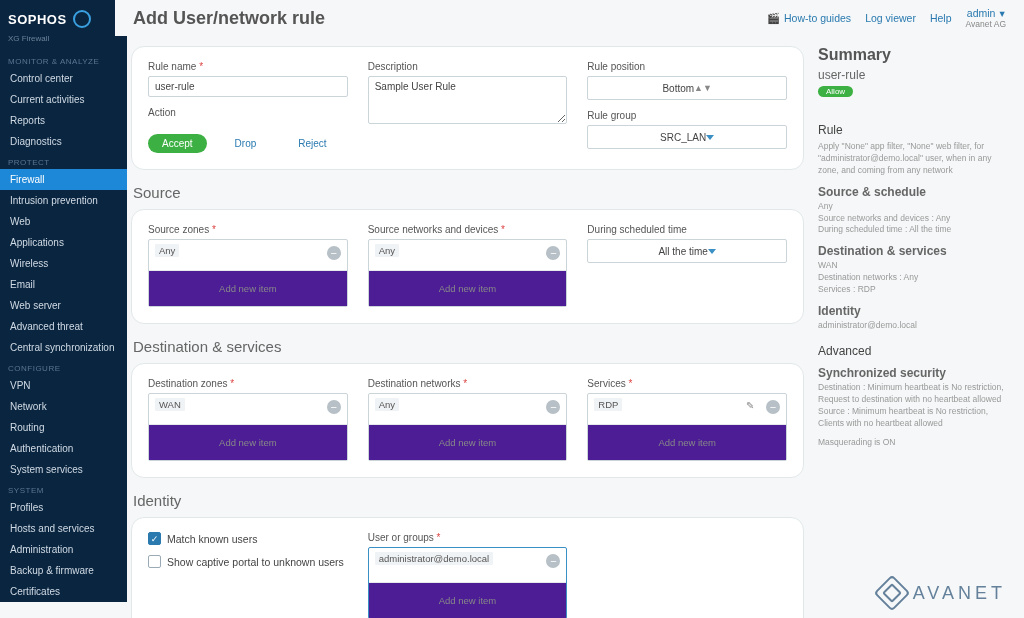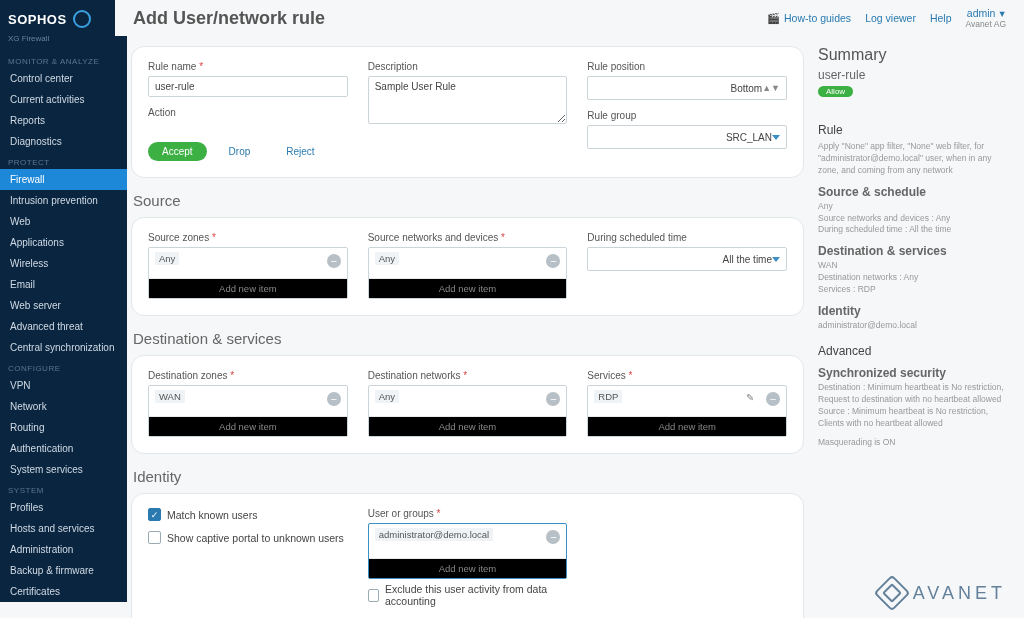--- a/index.html
+++ b/index.html
@@ -26,41 +26,41 @@
   .summary-col { width: 190px; flex-shrink: 0; font-size: 9px; color: #777; }
 
   .panel { background: #fff; border: 1px solid #e2e8ea; border-radius: 13px; padding: 14px 16px 16px; margin-bottom: 14px; }
   .section-title { font-size: 15px; color: #666; margin: 10px 2px 8px; }
   .row { display: flex; gap: 20px; }
   .col { flex: 1; min-width: 0; }
   .label { font-size: 10px; color: #555; margin-bottom: 4px; display: block; }
   .req::after { content: " *"; color: #d44; }
   input[type=text], textarea, .select { width: 100%; border: 1px solid #cbd4d9; border-radius: 2px; padding: 4px 6px; font-size: 10px; background: #fff; color: #444; font-family: inherit; }
   textarea { height: 48px; resize: vertical; }
-  .select { display: flex; justify-content: flex-end; align-items: center; height: 24px; cursor: pointer; }
+  .select { display: flex; justify-content: center; align-items: center; height: 24px; cursor: pointer; }
   .select .caret { width: 0; height: 0; border-left: 4px solid transparent; border-right: 4px solid transparent; border-top: 5px solid #3a8fc4; }
   .sub-label { margin-top: 10px; }
 
-  .action-row { display: flex; gap: 8px; align-items: center; margin-top: 24px; }
+  .action-row { display: flex; gap: 14px; align-items: center; margin-top: 16px; }
   .pill { padding: 4px 14px; border-radius: 12px; font-size: 10px; cursor: pointer; }
   .pill.accept { background: #3cb043; color: #fff; }
   .pill.plain { color: #2a7ab0; }
 
   .chipbox { border: 1px solid #cbd4d9; border-radius: 2px; background: #fff; }
   .chip-body { min-height: 30px; padding: 4px 6px; position: relative; }
   .chip { display: inline-block; background: #f0f3f5; border-radius: 1px; padding: 1px 4px; font-size: 9.5px; color: #555; }
   .chip-remove { position: absolute; right: 6px; top: 6px; width: 14px; height: 14px; background: #b6c0c6; border-radius: 50%; display: flex; align-items: center; justify-content: center; color: #fff; font-size: 11px; cursor: pointer; }
   .chip-edit { position: absolute; right: 26px; top: 6px; width: 14px; height: 14px; color: #888; font-size: 10px; cursor: pointer; }
-  .chip-add { border-top: 1px solid #e6eaec; text-align: center; padding: 4px 0; font-size: 9.5px; color: #888; background: #000000; cursor: pointer; }
+  .chip-add { border-top: 1px solid #e6eaec; text-align: center; padding: 12px 0; font-size: 9.5px; color: #888; background: #4c1d95; cursor: pointer; }
 
   .checkbox-row { display: flex; align-items: center; gap: 6px; font-size: 10.5px; color: #444; margin-bottom: 10px; }
   .cbx { width: 13px; height: 13px; border: 1px solid #9babb5; border-radius: 2px; display: flex; align-items: center; justify-content: center; font-size: 9px; cursor: pointer; }
   .cbx.checked { background: #2a7ab0; border-color: #2a7ab0; color: #fff; }
 
-  .summary-col h2 { font-size: 16px; color: #555; margin-bottom: 4px; font-weight: 400; }
+  .summary-col h2 { font-size: 16px; color: #555; margin-bottom: 4px; font-weight: 700; }
   .rule-name { font-size: 12px; color: #666; margin-bottom: 4px; }
   .allow-pill { display: inline-block; background: #3cb043; color: #fff; font-size: 8px; padding: 1px 8px; border-radius: 8px; margin-bottom: 14px; }
   .summary-col h3 { font-size: 12px; color: #444; margin: 12px 0 4px; font-weight: 500; }
   .sum-sub { font-size: 12px; font-weight: 600; color: #666; margin: 8px 0 2px; }
   .sum-line { font-size: 8.5px; line-height: 1.4; color: #999; word-break: break-word; }
 
   .watermark { position: fixed; right: 18px; bottom: 12px; display: flex; align-items: center; gap: 8px; color: #4a6c8a; font-size: 18px; letter-spacing: 4px; font-weight: 300; opacity: 0.85; }
   .wm-icon { width: 26px; height: 26px; border: 2px solid #4a6c8a; border-radius: 4px; transform: rotate(45deg); position: relative; }
   .wm-icon::after { content:""; position:absolute; inset:4px; border:2px solid #4a6c8a; border-radius: 2px; }
 </style>

